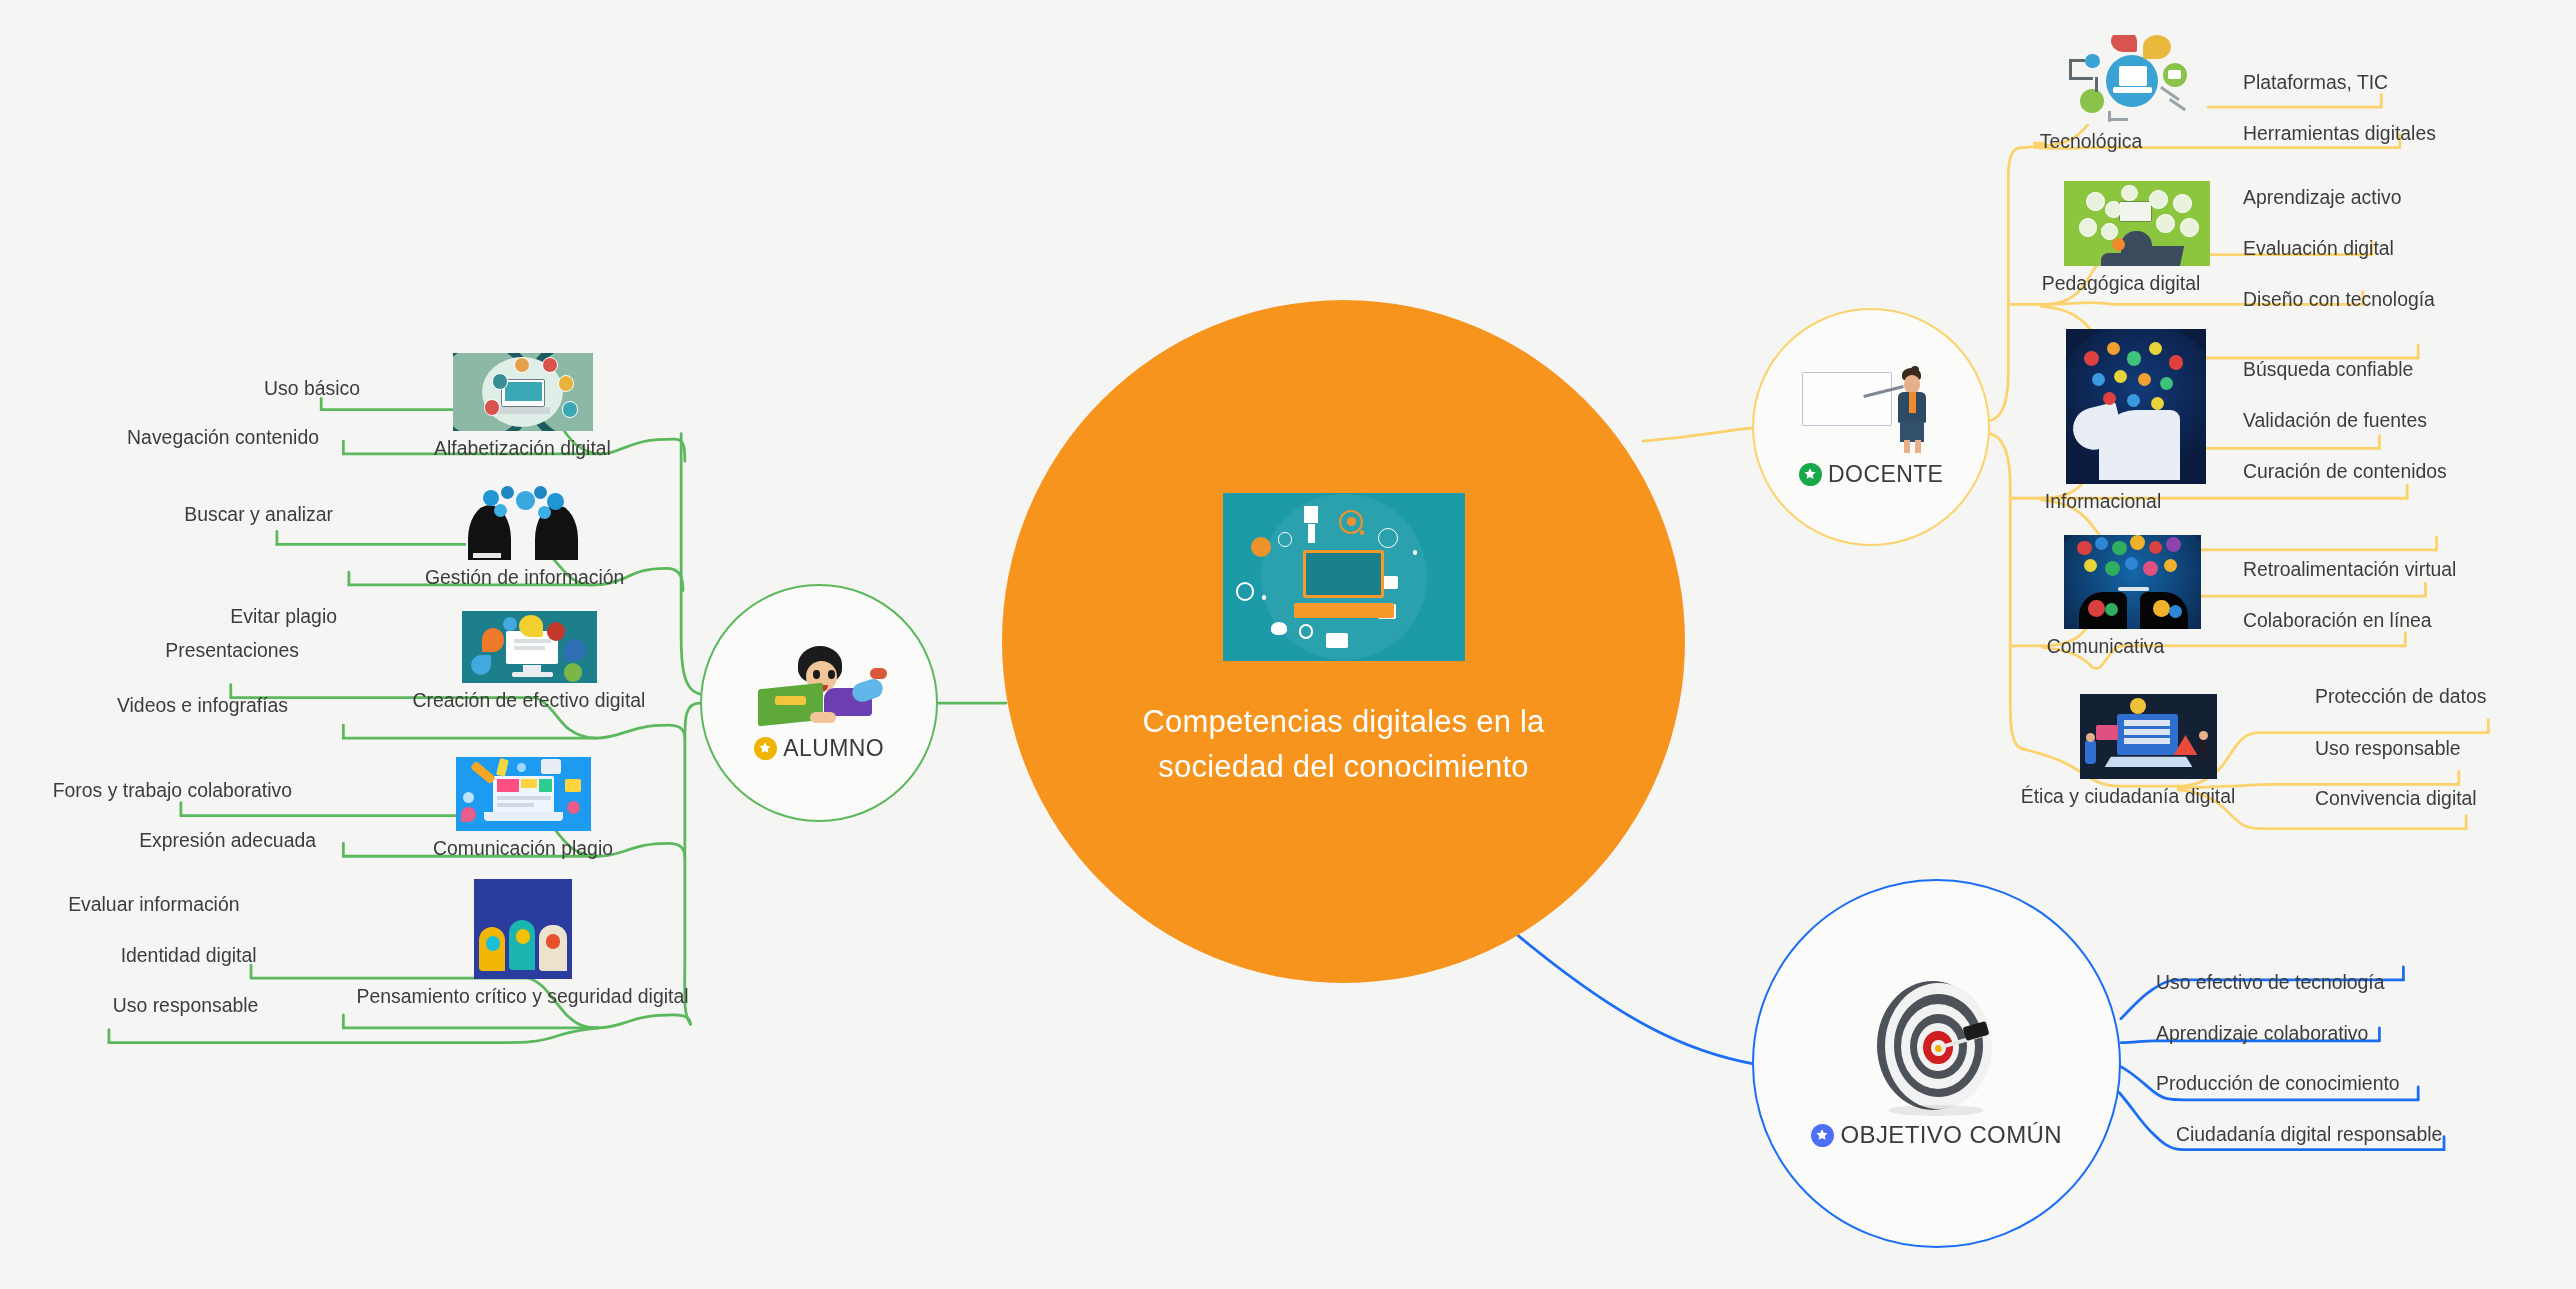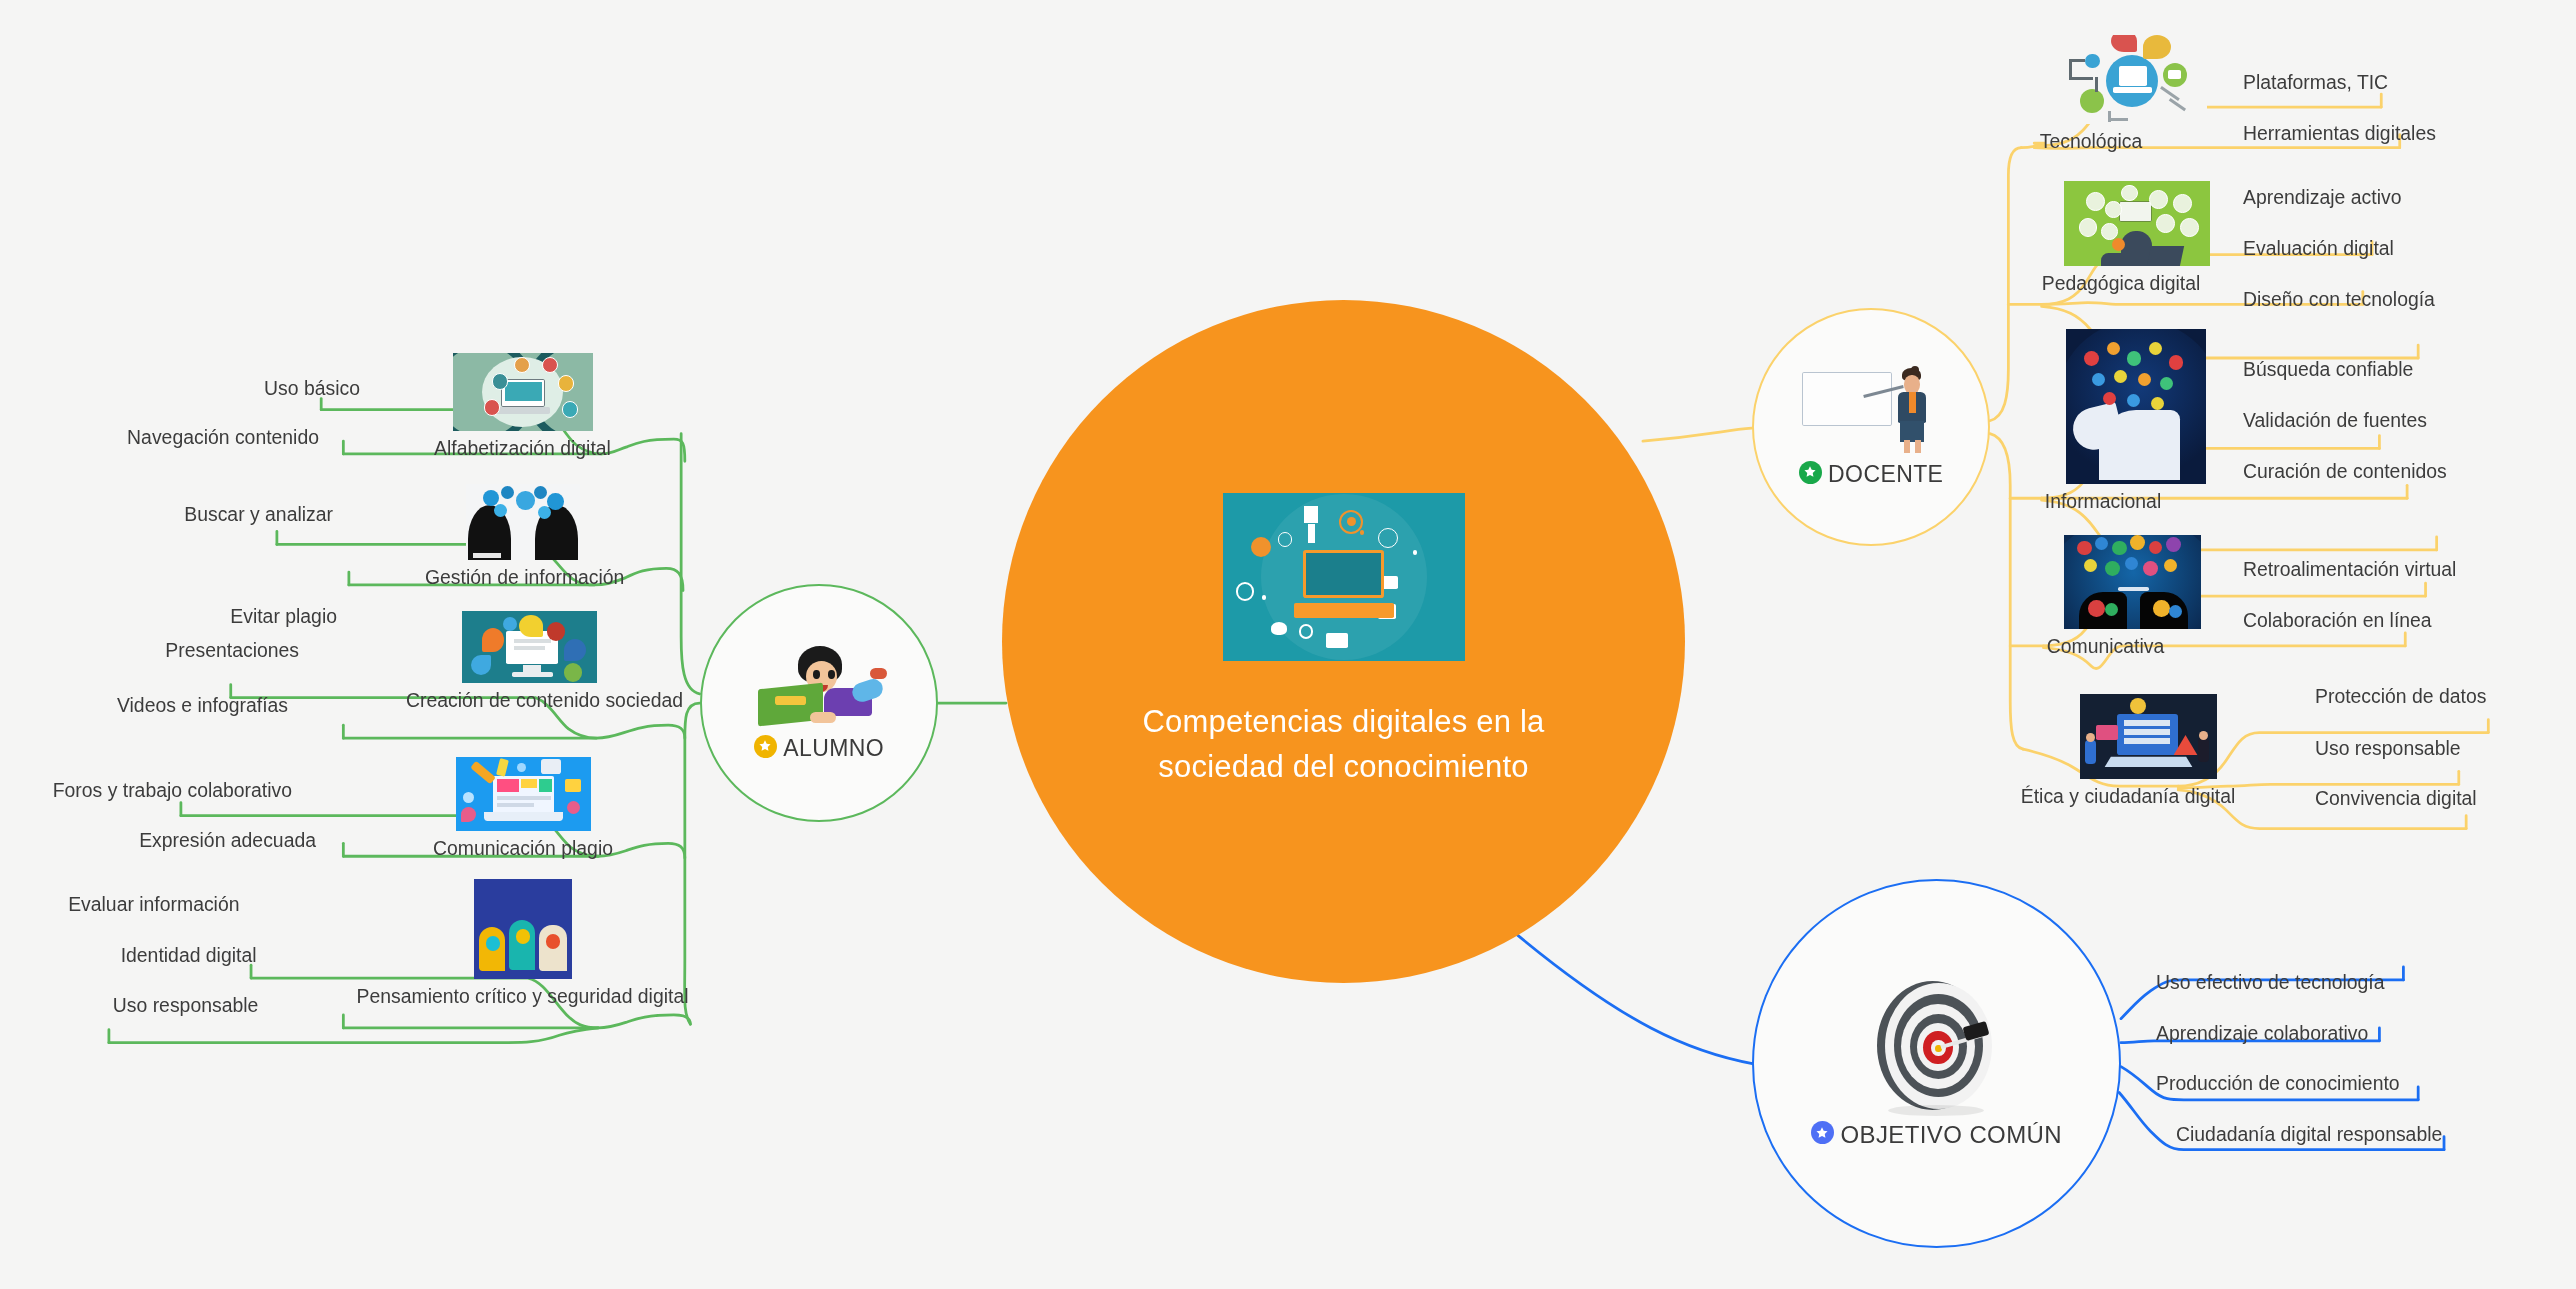--- a/index.html
+++ b/index.html
@@ -55,21 +55,21 @@
     display: flex; flex-direction: column;
     align-items: center; justify-content: center;
     z-index: 4;
   }
   .hub-alumno  { left: 700px;  top: 584px;  width: 238px; height: 238px; border-color:#5cb85c; }
   .hub-docente { left: 1752px; top: 308px;  width: 238px; height: 238px; border-color:#fbd26b; }
   .hub-objetivo{ left: 1752px; top: 879px;  width: 369px; height: 369px; border-color:#1b6ef3; }
 
   .hub-art { margin-bottom: 5.5px; position: relative; }
   .hub-label {
-    display: flex; align-items: flex-start; gap: 6.5px;
+    display: flex; align-items: center; gap: 6.5px;
     font-size: 23px; color: #3b3b3b; letter-spacing: 0.4px;
   }
   .hub-objetivo .hub-label { font-size: 24px; }
 
   .star-badge {
     width: 23px; height: 23px; border-radius: 50%;
     display: inline-flex; align-items: center; justify-content: center;
     flex: 0 0 auto;
   }
   .star-badge svg { width: 14px; height: 14px; display: block; }
@@ -432,21 +432,21 @@
         <div class="sq" style="left:50px;top:61px;width:41px;height:4.6px;background:#e9edef;border-radius:1.8px;"></div>
         <div class="dot" style="left:20.3px;top:16.6px;width:22px;height:24px;background:#ef7b2a;border-radius:50% 50% 50% 8%;"></div>
         <div class="dot" style="left:41px;top:5.5px;width:14.8px;height:14.8px;background:#3fa9e0;"></div>
         <div class="dot" style="left:57px;top:3.7px;width:24px;height:22px;background:#f2d02f;border-radius:50% 50% 8% 50%;"></div>
         <div class="dot" style="left:85px;top:11px;width:18.5px;height:18.5px;background:#c0392b;"></div>
         <div class="dot" style="left:102px;top:28px;width:22px;height:22px;background:#2f6fb5;border-radius:50% 50% 50% 8%;"></div>
         <div class="dot" style="left:102px;top:52px;width:18.5px;height:18.5px;background:#7ab648;"></div>
         <div class="dot" style="left:9.2px;top:44px;width:20.3px;height:20.3px;background:#3fa9e0;border-radius:50% 8% 50% 50%;"></div>
       </div>
     </div>
-    <div class="caption">Creación de contenido sociedad</div>
+    <div class="caption">Creación de efectivo digital</div>
   </div>
   <div class="leaf l" style="left:96px; top:639px; width:203px;">Presentaciones</div>
   <div class="leaf l" style="left:50px; top:694px; width:238px;">Videos e infografías</div>
 
   <div class="topic left" style="left:426px; top:757px; width:194px;">
     <div class="thumb" style="width:135px;height:74px;background:#1c9bf0;">
       <div class="art">
         <div class="sq" style="left:37px;top:18.5px;width:61px;height:37px;background:#f0f6ff;border-radius:1.8px;"></div>
         <div class="sq" style="left:41px;top:22px;width:22px;height:13px;background:#ff4f81;"></div>
         <div class="sq" style="left:65px;top:22px;width:16.6px;height:9.2px;background:#ffd23f;"></div>

